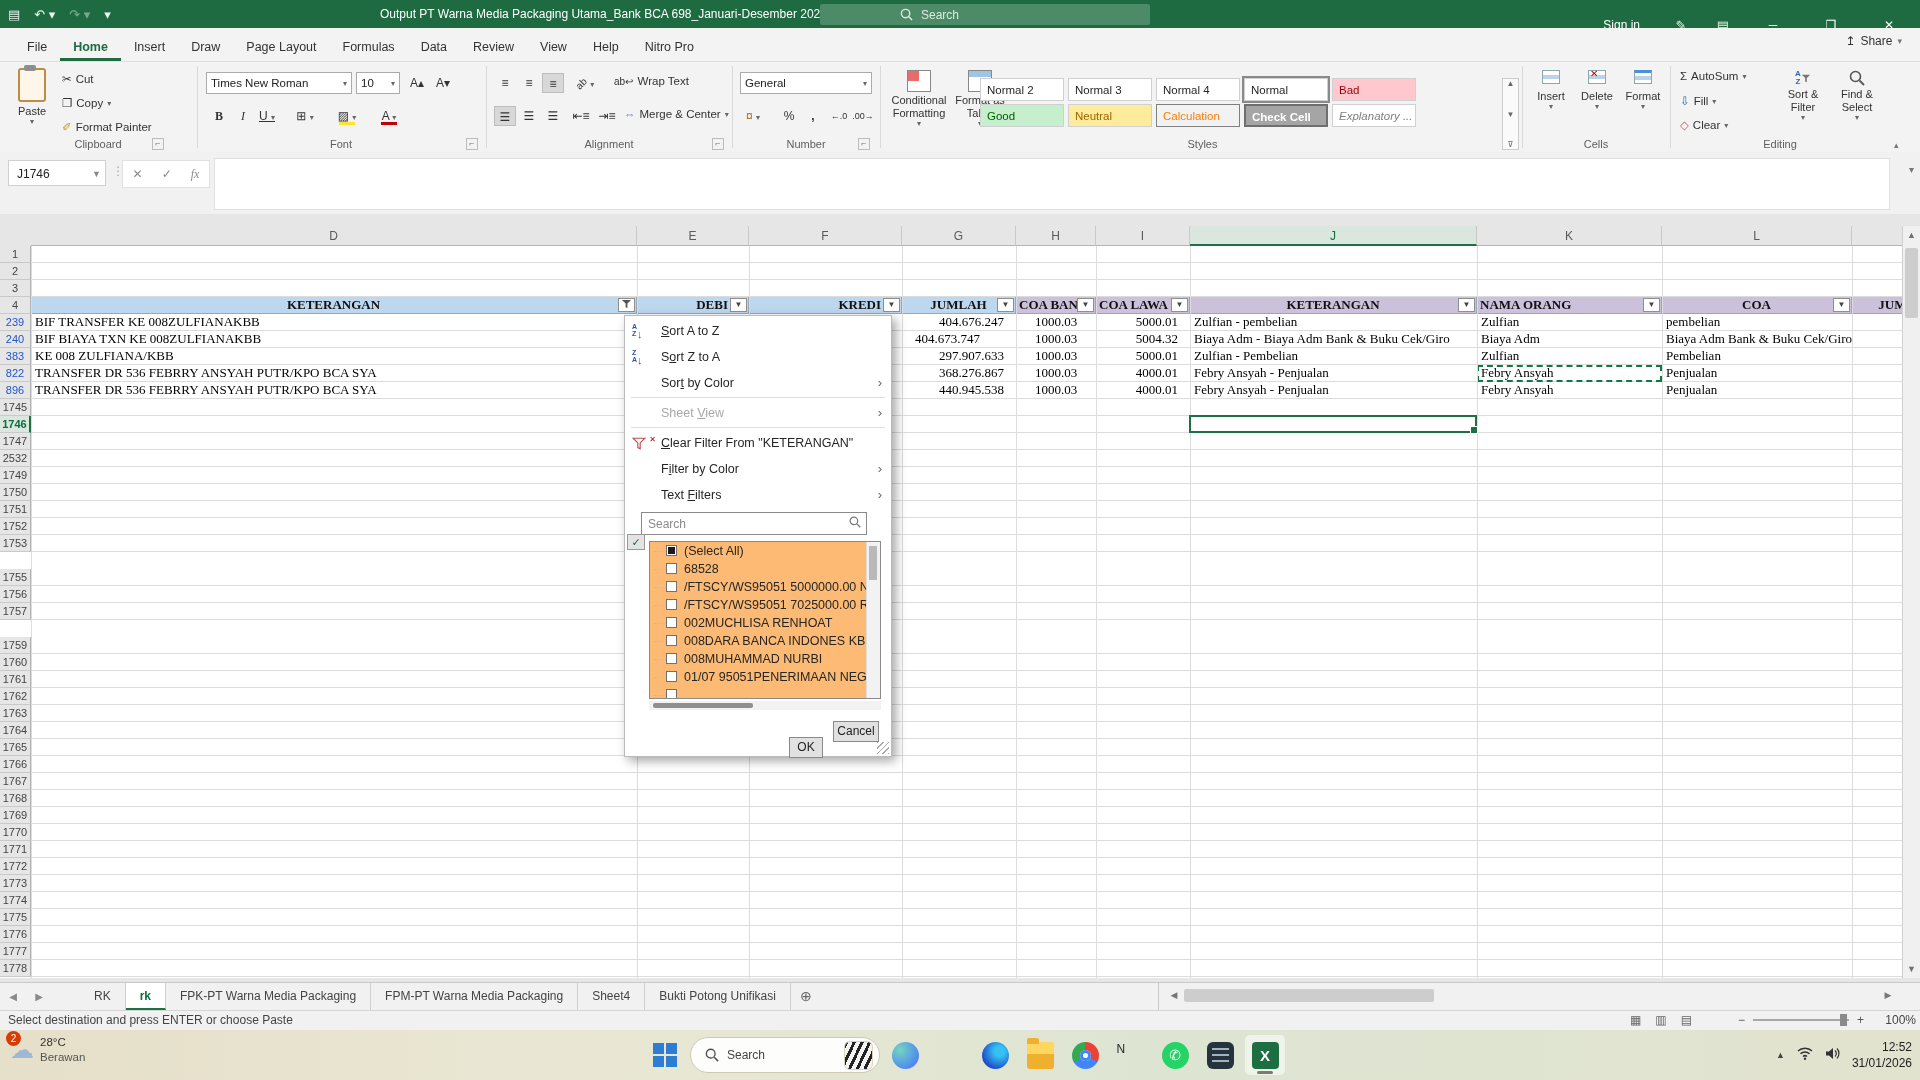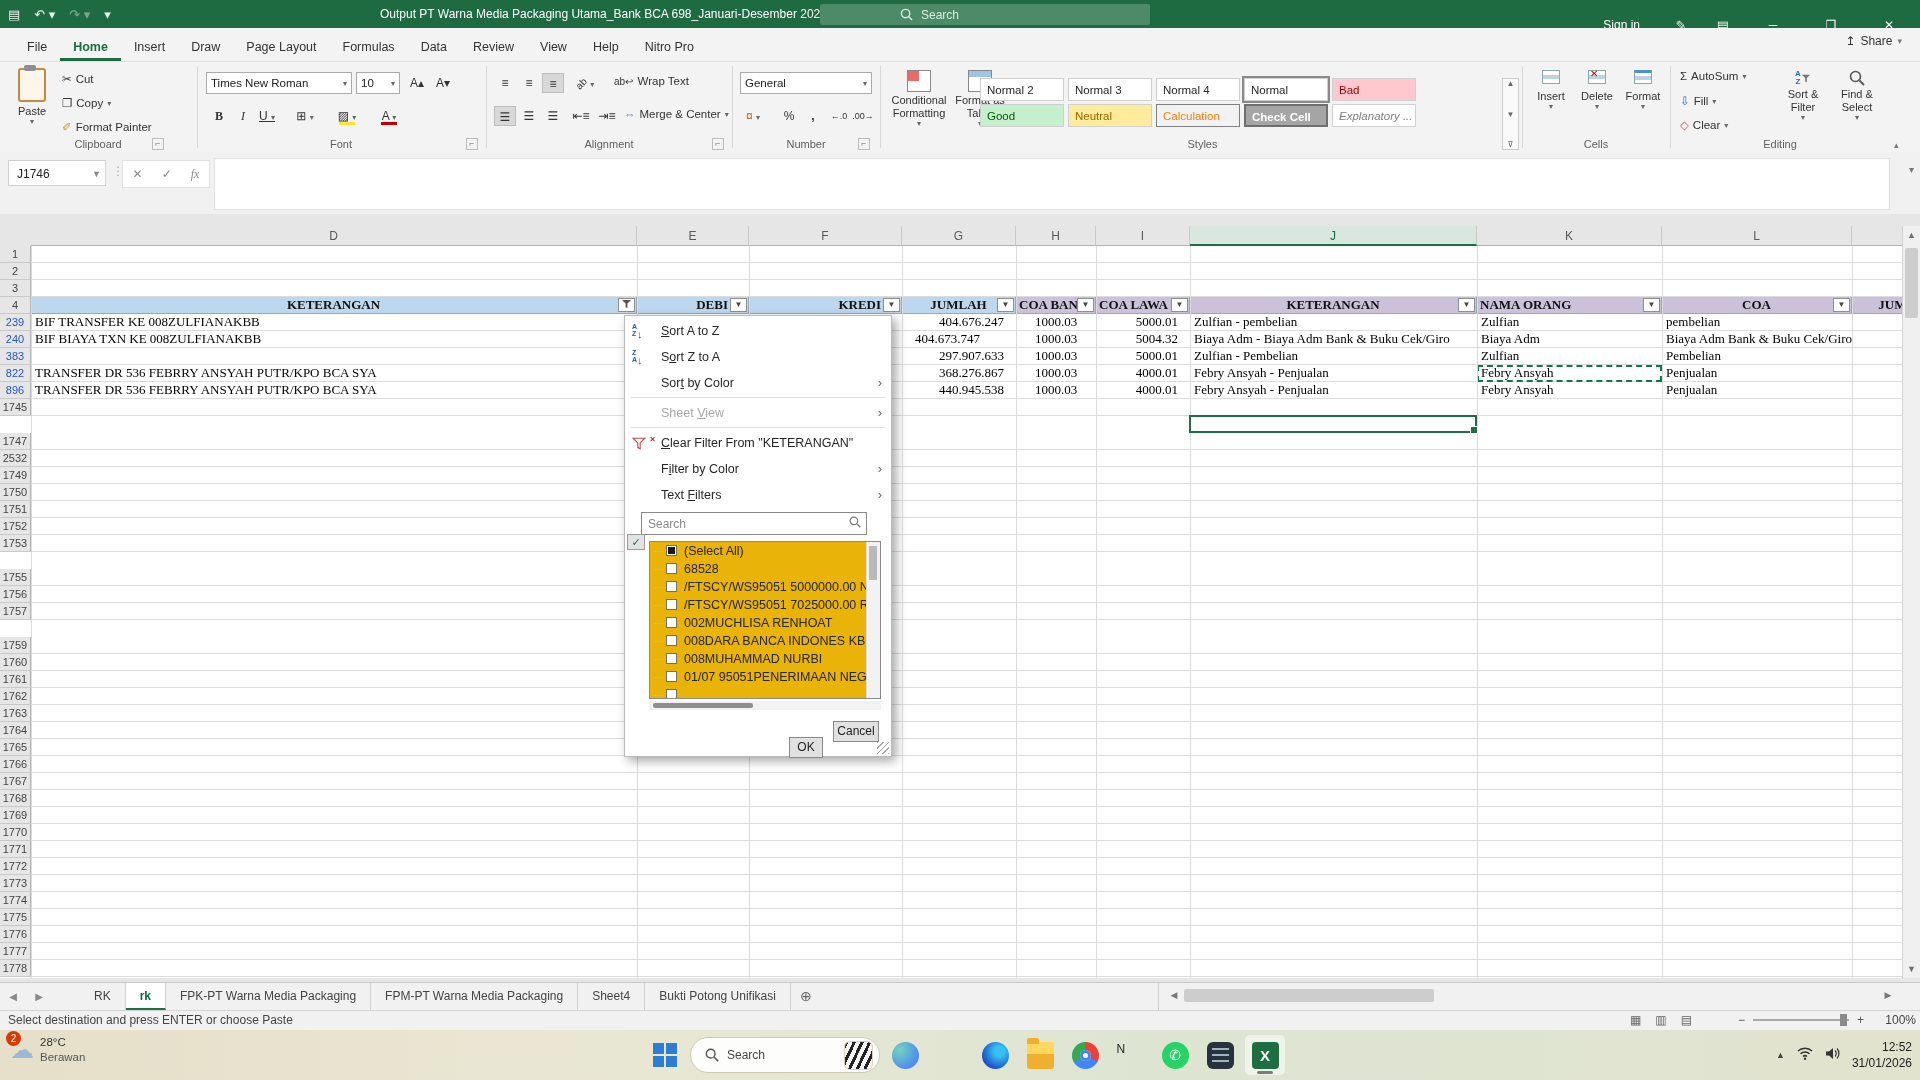--- a/index.html
+++ b/index.html
@@ -108,21 +108,21 @@
   .mi.disabled{color:#a8a8a8;}
   .msep{position:absolute;left:6px;right:6px;height:1px;background:#e0e0e0;}
   .azico{font-size:7px;line-height:7px;color:#2b579a;font-weight:bold;display:inline-block;vertical-align:top;margin-top:2px;}
   .azarrow{color:#555;font-size:11px;vertical-align:top;}
   .fsearch{position:absolute;left:16px;top:196px;width:226px;height:23px;border:1px solid #8a8a8a;box-sizing:border-box;
     font-size:12px;padding:2px 20px 2px 6px;font-family:"Liberation Sans",sans-serif;color:#333;}
   .fsearch::placeholder{color:#8a8a8a;}
   .searchmag{position:absolute;left:224px;top:200px;color:#666;}
   .greencheck{position:absolute;left:2px;top:218px;width:18px;height:16px;background:#e3e3e3;border:1px solid #9a9a9a;
     box-sizing:border-box;text-align:center;line-height:14px;color:#1d6b41;font-size:11px;}
-  .flist{position:absolute;left:24px;top:225px;width:232px;height:158px;border:1px solid #8a8a8a;box-sizing:border-box;overflow:hidden;background:#eab308;}
+  .flist{position:absolute;left:24px;top:225px;width:232px;height:158px;border:1px solid #8a8a8a;box-sizing:border-box;overflow:hidden;background:#fdba74;}
   .fitem{position:relative;height:18px;line-height:18px;padding-left:34px;white-space:nowrap;font-size:12.5px;}
   .fitem::before{content:"";position:absolute;left:4px;top:9px;width:12px;border-top:1px dotted #bbb;}
   .cbx{position:absolute;left:16px;top:3px;width:11px;height:11px;border:1px solid #707070;background:#fff;box-sizing:border-box;}
   .cbx.ind::after{content:"";position:absolute;left:1px;top:1px;right:1px;bottom:1px;background:#1a1a1a;}
   .flist-vscroll{position:absolute;right:0;top:0;width:13px;height:100%;background:#f2f2f2;border-left:1px solid #ddd;}
   .flist-vthumb{position:absolute;left:2px;top:4px;width:8px;height:34px;background:#b9b9b9;}
   .fhscroll{position:absolute;left:24px;top:385px;width:232px;height:9px;background:#f2f2f2;}
   .fhthumb{position:absolute;left:4px;top:2px;width:100px;height:5px;background:#8f8f8f;border-radius:2px;}
   .fbtn2{position:absolute;top:405px;height:21px;background:#e1e1e1;border:1px solid #8a8a8a;box-sizing:border-box;
     text-align:center;line-height:19px;font-size:12px;color:#222;}
@@ -470,20 +470,21 @@
         <div class="cell al-right" style="left: 749px; width: 153px;">0</div>
         <div class="cell al-right" style="left: 878px; width: 114px;">404.673.747</div>
         <div class="cell al-center" style="left: 1016px; width: 80px;">1000.03</div>
         <div class="cell al-right" style="left: 1096px; width: 94px;">5004.32</div>
         <div class="cell al-left" style="left: 1190px; width: 287px;">Biaya Adm - Biaya Adm Bank &amp; Buku Cek/Giro</div>
         <div class="cell al-left" style="left: 1477px; width: 185px;">Biaya Adm</div>
         <div class="cell al-left" style="left: 1662px; width: 190px;">Biaya Adm Bank &amp; Buku Cek/Giro</div>
       </div>
       <div class="row" style="top: 102px;">
         <div class="rnum filtered">383</div>
+        <div class="cell al-left" style="left: 31px; width: 606px;">KE 008 ZULFIANA/KBB</div>
         <div class="cell al-right" style="left: 749px; width: 153px;">0</div>
         <div class="cell al-right" style="left: 902px; width: 114px;">297.907.633</div>
         <div class="cell al-center" style="left: 1016px; width: 80px;">1000.03</div>
         <div class="cell al-right" style="left: 1096px; width: 94px;">5000.01</div>
         <div class="cell al-left" style="left: 1190px; width: 287px;">Zulfian - Pembelian</div>
         <div class="cell al-left" style="left: 1477px; width: 185px;">Zulfian</div>
         <div class="cell al-left" style="left: 1662px; width: 190px;">Pembelian</div>
       </div>
       <div class="row" style="top: 119px;">
         <div class="rnum filtered">822</div>
@@ -500,20 +501,23 @@
         <div class="cell al-left" style="left: 31px; width: 606px;">TRANSFER  DR 536 FEBRRY ANSYAH PUTR/KPO BCA SYA</div>
         <div class="cell al-right" style="left: 902px; width: 114px;">440.945.538</div>
         <div class="cell al-center" style="left: 1016px; width: 80px;">1000.03</div>
         <div class="cell al-right" style="left: 1096px; width: 94px;">4000.01</div>
         <div class="cell al-left" style="left: 1190px; width: 287px;">Febry Ansyah - Penjualan</div>
         <div class="cell al-left" style="left: 1477px; width: 185px;">Febry Ansyah</div>
         <div class="cell al-left" style="left: 1662px; width: 190px;">Penjualan</div>
       </div>
       <div class="row" style="top: 153px;">
         <div class="rnum">1745</div>
+      </div>
+      <div class="row" style="top: 170px;">
+        <div class="rnum activerow">1746</div>
       </div>
       <div class="row" style="top: 187px;">
         <div class="rnum">1747</div>
       </div>
       <div class="row" style="top: 204px;">
         <div class="rnum">2532</div>
       </div>
       <div class="row" style="top: 221px;">
         <div class="rnum">1749</div>
       </div>

